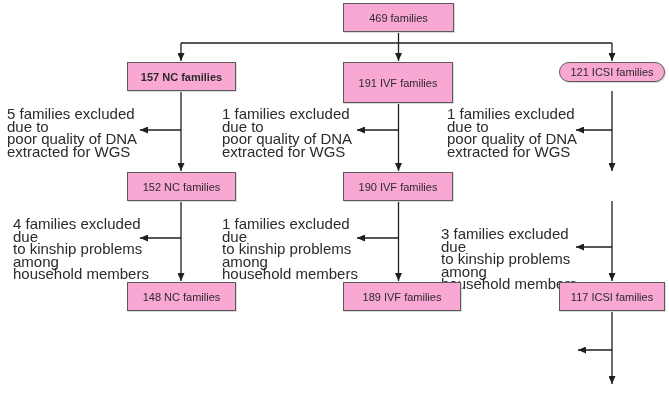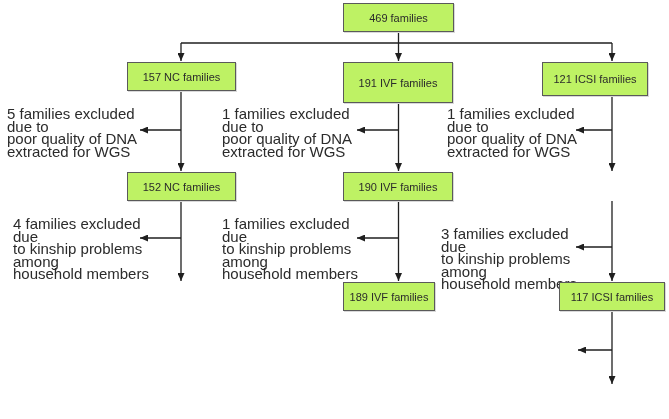--- a/index.html
+++ b/index.html
@@ -14,45 +14,45 @@
   }
   .connectors {
     position: absolute;
     left: 0; top: 0;
     width: 669px; height: 419px;
   }
   .node {
     position: absolute;
     box-sizing: border-box;
     border: 1px solid #5a5a5a;
-    background: #bef264;
+    background: #f9a8d4;
     display: flex;
     align-items: center;
     justify-content: center;
     font-size: 11px;
     text-align: center;
     box-shadow: 1px 1px 0 #d9d9d9;
   }
   .excl {
     position: absolute;
     font-size: 15px;
     line-height: 12.5px;
     white-space: pre-line;
     text-align: left;
   }
   
   .n-root  { left: 343px; top: 3px;   width: 111px; height: 29px; }
-  .n-nc1   { left: 127px; top: 62px;  width: 109px; height: 29px; }
+  .n-nc1   { left: 127px; top: 62px;  width: 109px; height: 29px; font-weight: bold; }
   .n-ivf1  { left: 343px; top: 62px;  width: 110px; height: 41px; }
-  .n-icsi1 { left: 542px; top: 62px;  width: 106px; height: 34px; }
+  .n-icsi1 { left: 559px; top: 62px;  width: 106px; height: 20px; border-radius: 11px; }
   .n-nc2   { left: 127px; top: 172px; width: 109px; height: 29px; }
   .n-ivf2  { left: 343px; top: 172px; width: 110px; height: 29px; }
   .n-icsi2 { left: 559px; top: 172px; width: 106px; height: 29px; }
   .n-nc3   { left: 127px; top: 282px; width: 109px; height: 29px; }
-  .n-ivf3  { left: 343px; top: 282px; width: 92px; height: 29px; }
+  .n-ivf3  { left: 343px; top: 282px; width: 118px; height: 29px; }
   .n-icsi3 { left: 559px; top: 282px; width: 106px; height: 29px; }
   .n-icsi4 { left: 559px; top: 385px; width: 106px; height: 31px; }
   
   .e-nc1   { left: 7px;   top: 108px; width: 135px; }
   .e-ivf1  { left: 222px; top: 108px; width: 135px; }
   .e-icsi1 { left: 447px; top: 108px; width: 135px; }
   .e-nc2   { left: 13px;   top: 218px; width: 150px; }
   .e-ivf2  { left: 222px; top: 218px; width: 150px; }
   .e-icsi2 { left: 441px; top: 228px; width: 150px; }
   .e-icsi3 { left: 445px; top: 335px; width: 140px; }
@@ -122,18 +122,19 @@
   <div class="excl e-nc2">4 families excluded due
 to kinship problems among
 household members</div>
   <div class="excl e-ivf2">1 families excluded due
 to kinship problems among
 household members</div>
   <div class="excl e-icsi2">3 families excluded due
 to kinship problems among
 household members</div>
 
+  <div class="node n-nc3">148 NC families</div>
   <div class="node n-ivf3">189 IVF families</div>
   <div class="node n-icsi3">117 ICSI families</div>
 
 
 
 </div>
 
 </body></html>

